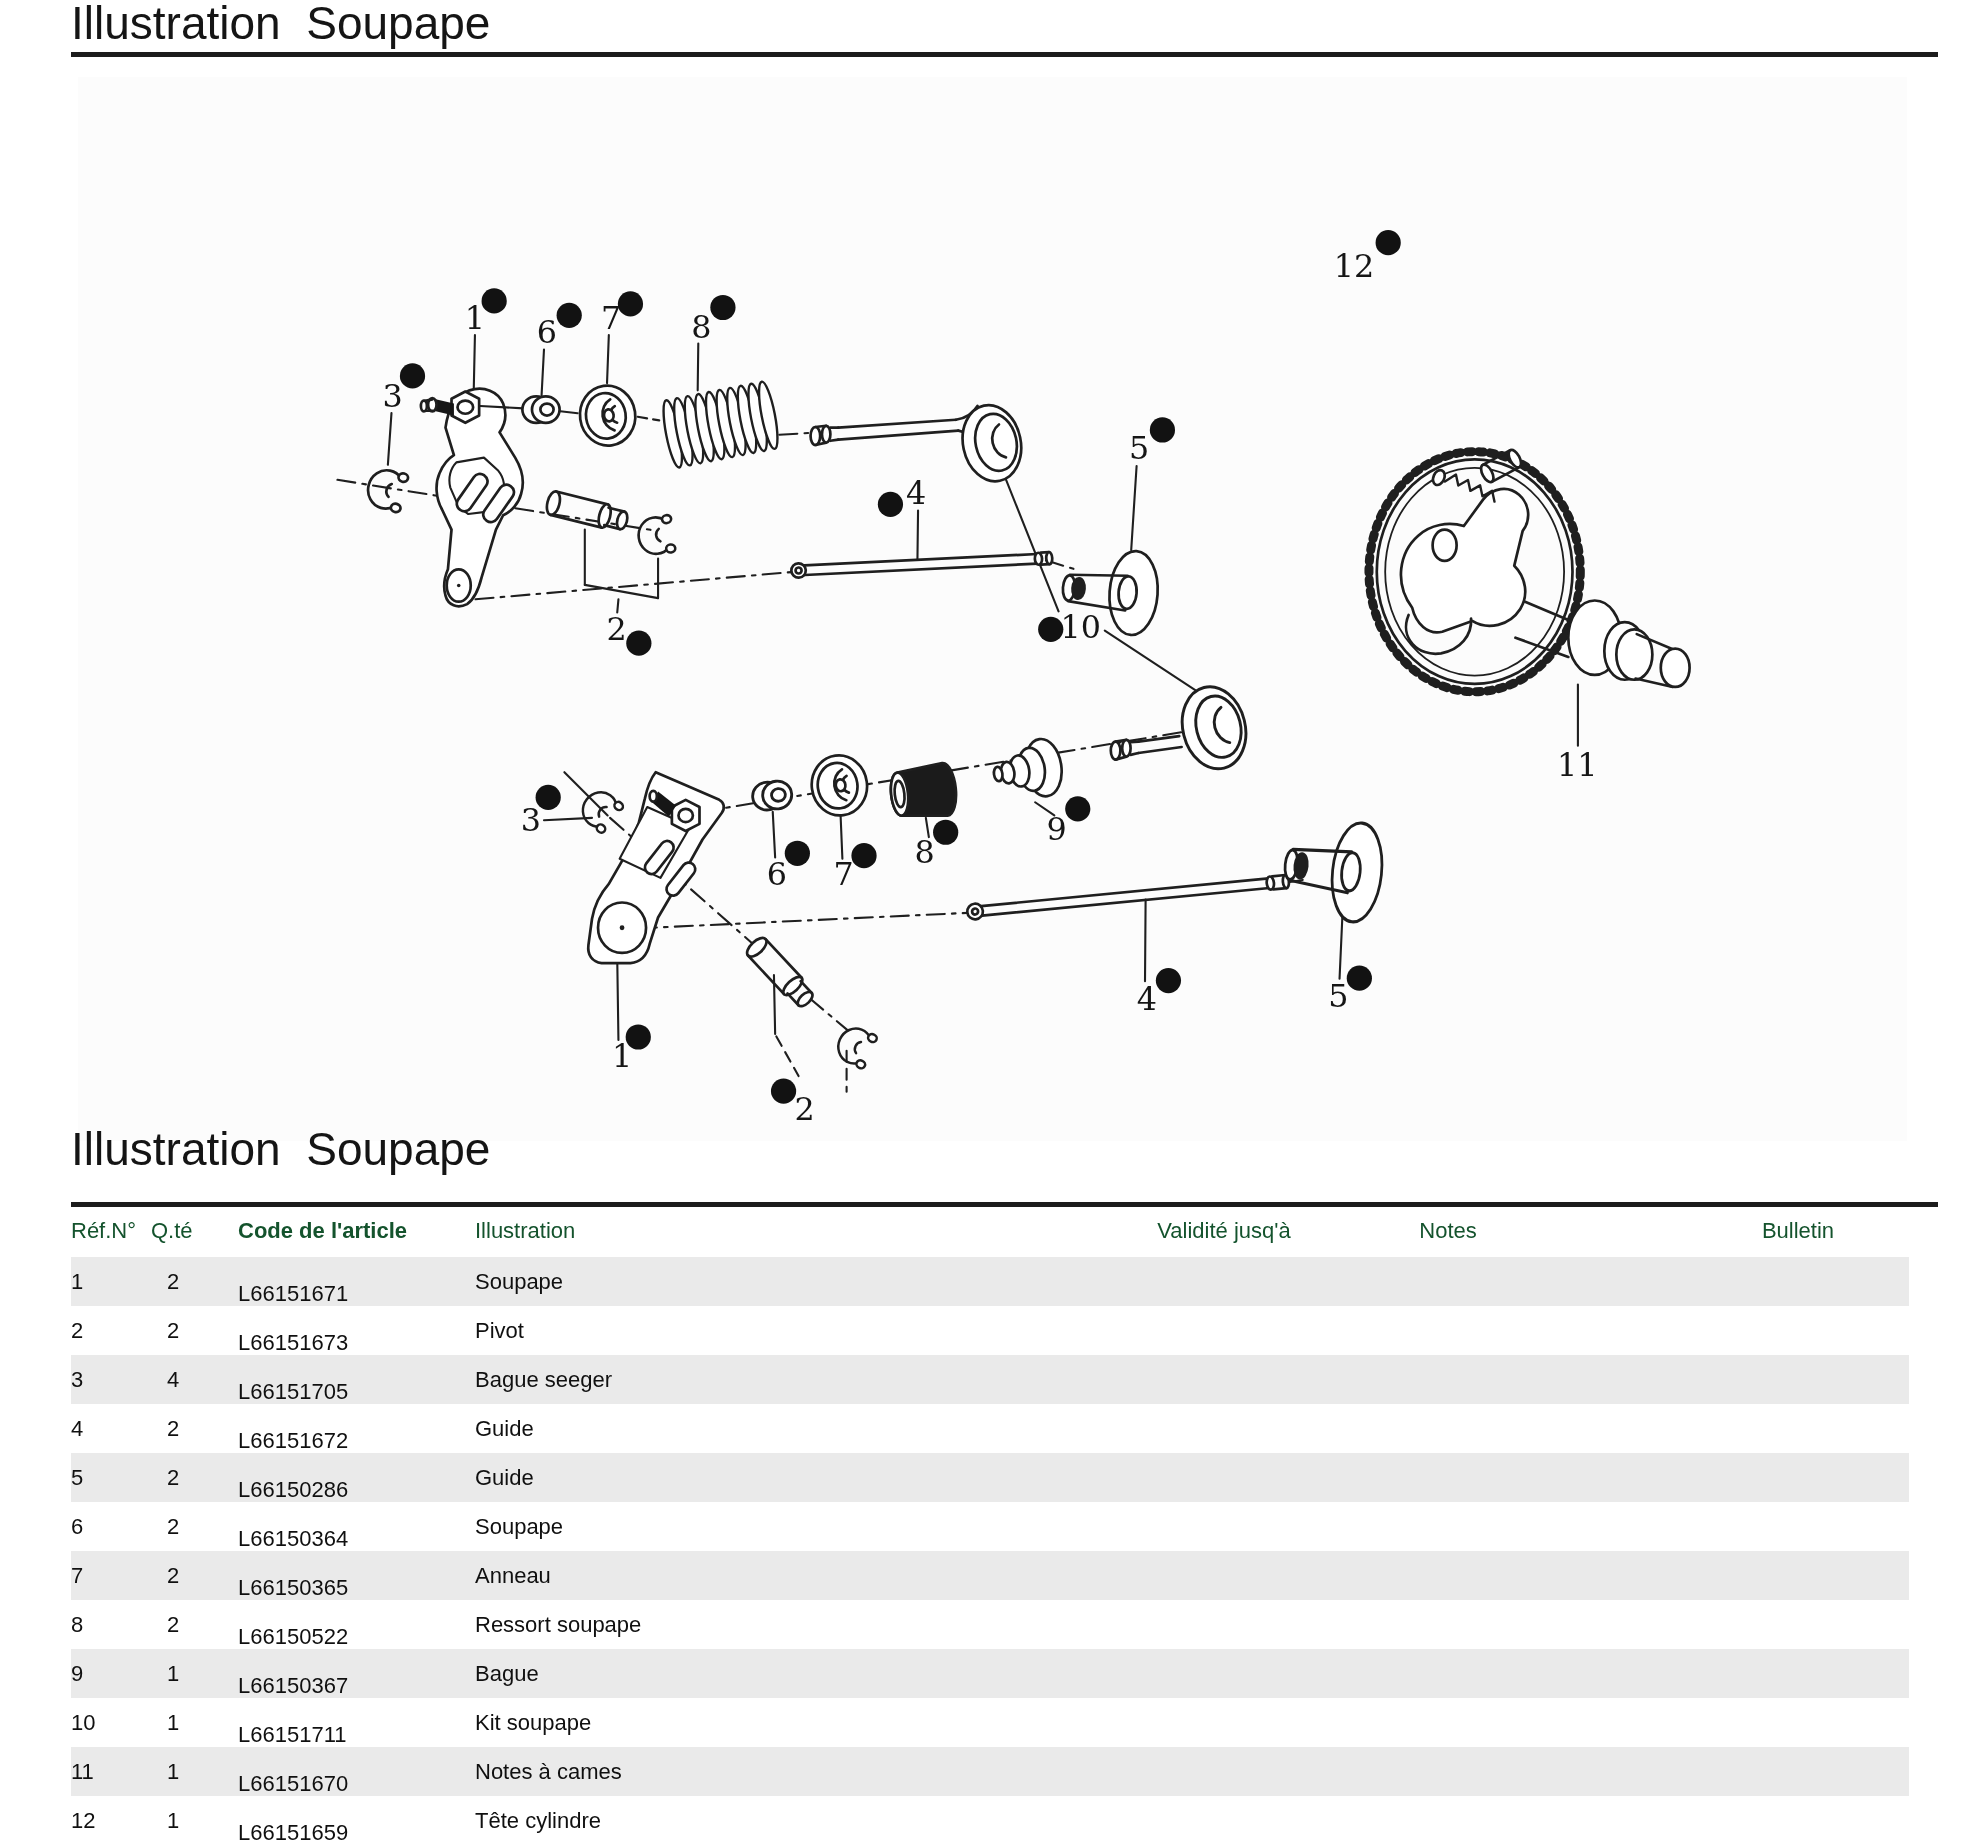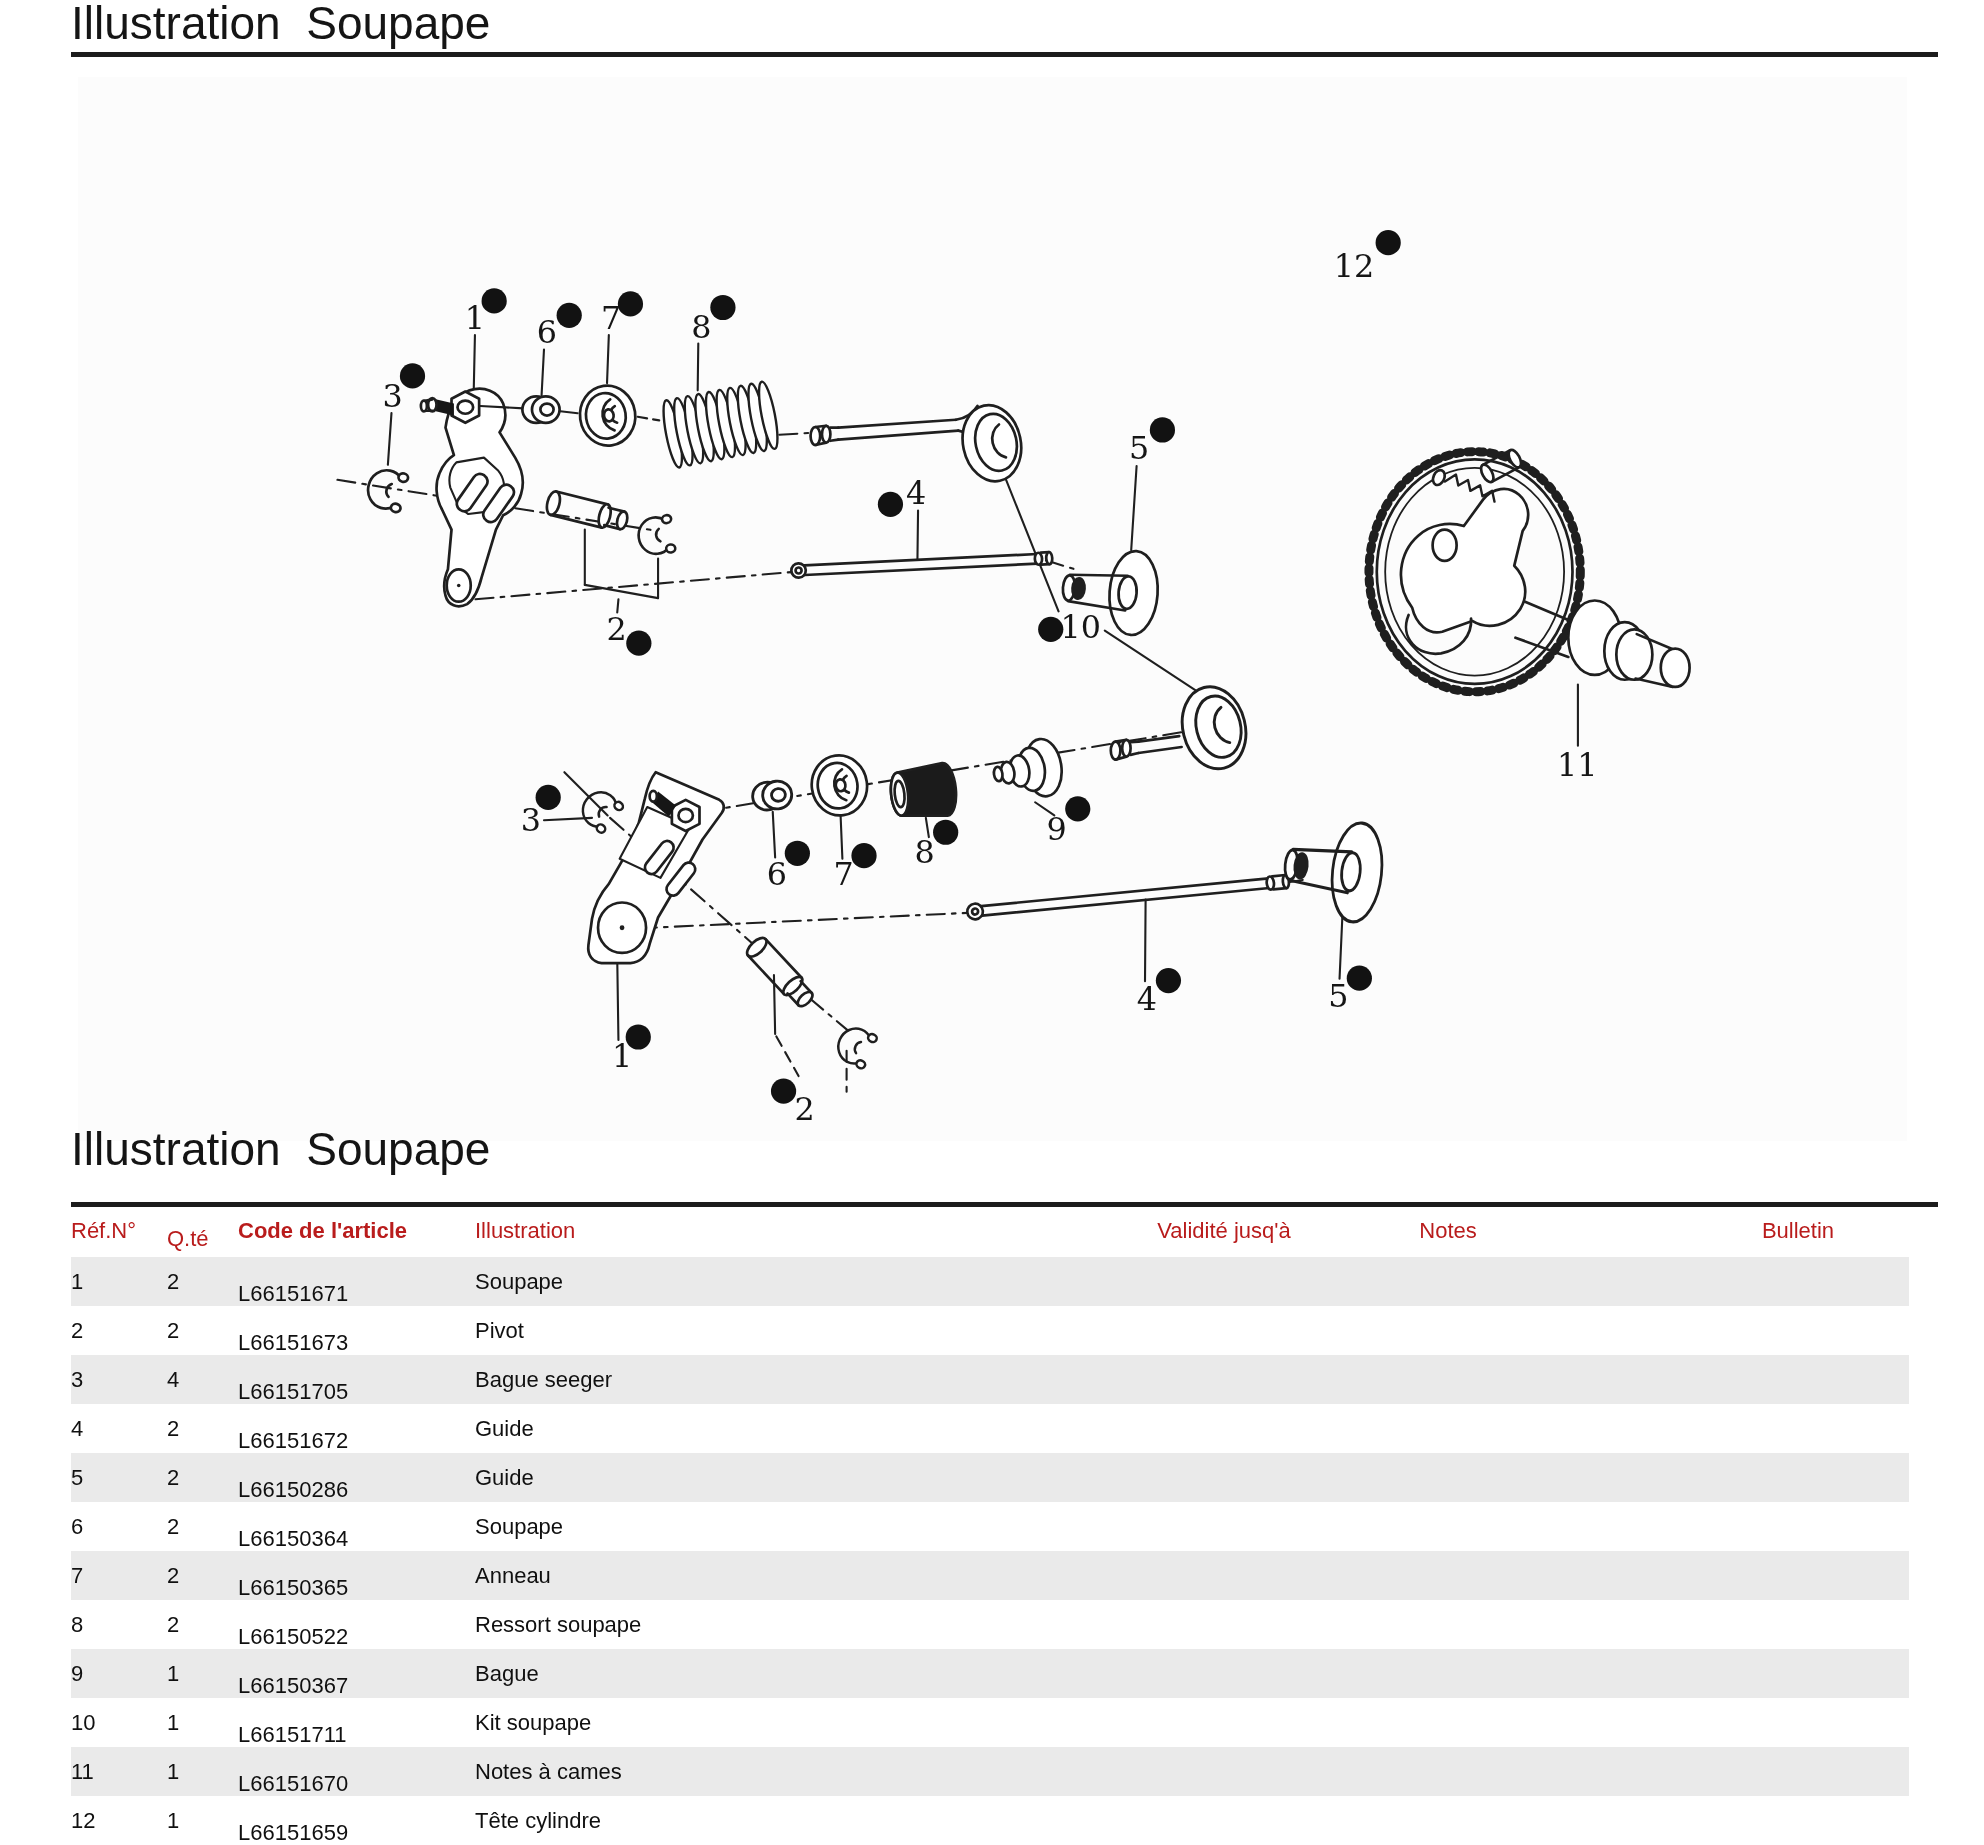--- a/index.html
+++ b/index.html
@@ -3,21 +3,21 @@
 <meta charset="utf-8">
 <style>
   html,body{margin:0;padding:0;background:#ffffff;}
   body{width:1985px;height:1846px;position:relative;overflow:hidden;
        font-family:"Liberation Sans",sans-serif;color:#101010;}
   .title{position:absolute;left:71px;font-size:46px;font-weight:400;
          color:#151515;white-space:pre;letter-spacing:0px;}
   .rule{position:absolute;left:71px;width:1867px;height:4.8px;background:#1c1c1c;}
   #diagram-wrap{position:absolute;left:0;top:0;width:1985px;height:1195px;}
   #table-zone{position:absolute;left:71px;top:1210px;width:1867px;}
-  .hdr-row{position:relative;height:40px;font-size:22px;color:#b91c1c;}
+  .hdr-row{position:relative;height:40px;font-size:22px;color:#14532d;}
   .hdr{position:absolute;top:8.4px;white-space:nowrap;}
   .hdr.center{transform:translateX(-50%);}
   #rows{position:absolute;left:0;top:47px;width:1838px;}
   .prow{position:relative;height:49px;width:1838px;}
   .prow.alt{background:#eaeaea;}
   .cell{position:absolute;top:0;height:49px;line-height:49px;
         font-size:22px;white-space:nowrap;}
   .c-ref{left:0px;}  .c-qty{left:96px;} .c-code{left:167px;margin-top:12px;} .c-desc{left:404px;}
   svg text.callout{font-family:"DejaVu Serif","Liberation Serif",serif;
         font-size:53px;fill:#161616;}
@@ -332,21 +332,21 @@
       </g>
 </svg>
 </div>
 
 <div class="title" style="top:1122px">Illustration  Soupape</div>
 <div class="rule" style="top:1202px"></div>
 
 <div id="table-zone">
   <div class="hdr-row" id="hdr-row">
       <span class="hdr" style="left: 0px;">Réf.N°</span>
-      <span class="hdr" style="left: 96px; margin-top: 8px;">Q.té</span>
+      <span class="hdr" style="left: 80px;">Q.té</span>
       <span class="hdr" style="left: 167px; font-weight: bold;">Code de l'article</span>
       <span class="hdr" style="left: 404px;">Illustration</span>
       <span class="hdr center" style="left: 885px; margin-top: 40px;">Validité depuis</span>
       <span class="hdr center" style="left: 1153px;">Validité jusq'à</span>
       <span class="hdr center" style="left: 1377px;">Notes</span>
       <span class="hdr center" style="left: 1727px;">Bulletin</span>
     </div>
   <div id="rows">
       <div class="prow alt">
         <span class="cell c-ref">1</span>

